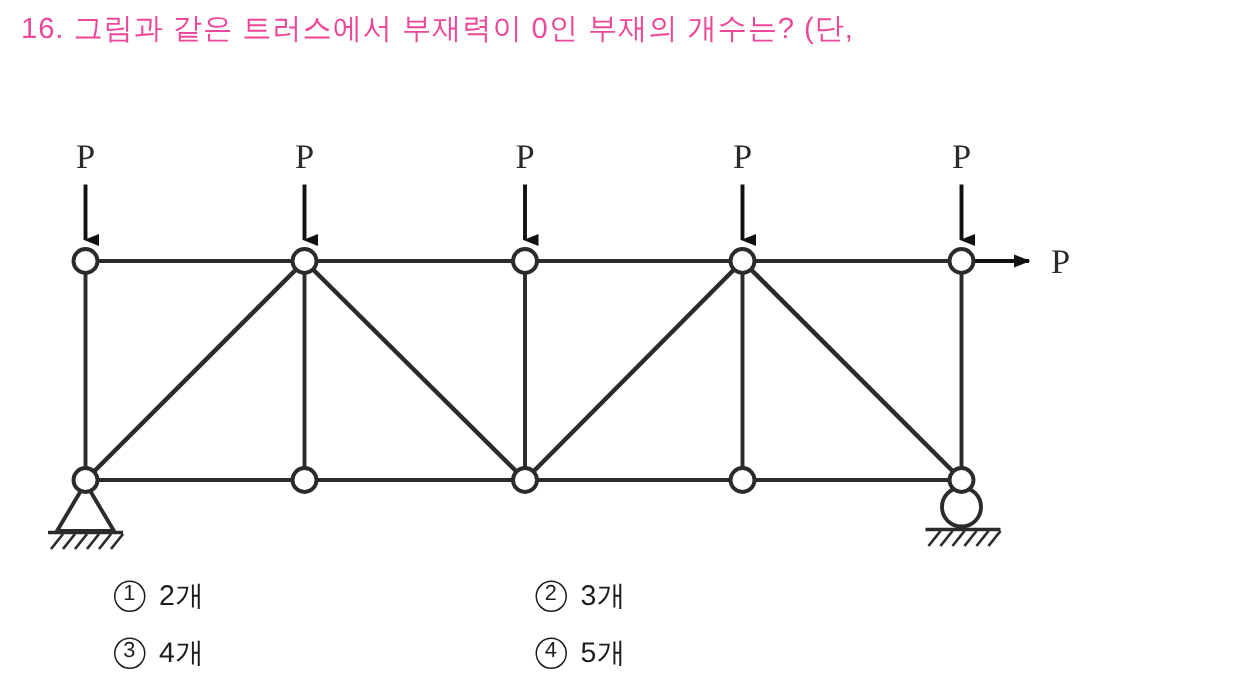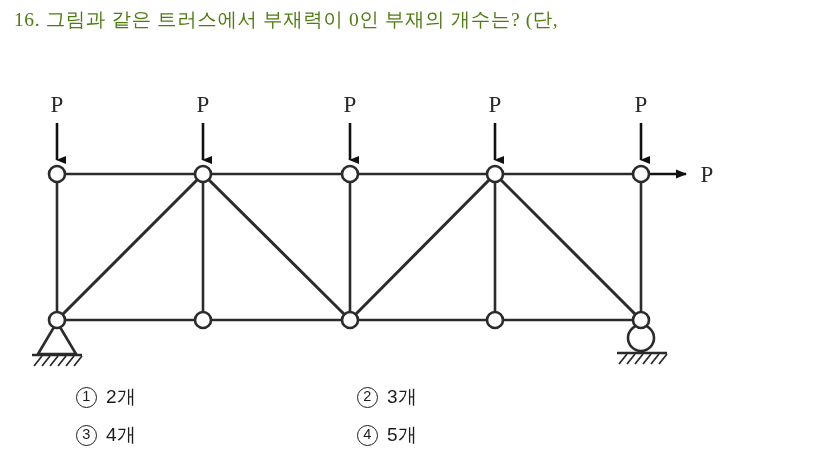--- a/index.html
+++ b/index.html
@@ -19,22 +19,21 @@
     position: absolute;
     left: 14px;
     top: 6px;
     width: 800px;
   }
   .q-line {
     font-size: 19.5px;
     line-height: 27px;
     letter-spacing: 0.6px;
     white-space: pre;
-    color: #4d7c0f;
-    font-family: Liberation Serif, serif;
+    color: #ec4899;
   }
   .q-line-2 {
     padding-left: 28px;
   }
   #truss-figure {
     position: absolute;
     left: 0;
     top: 80px;
     width: 826px;
     height: 300px;

